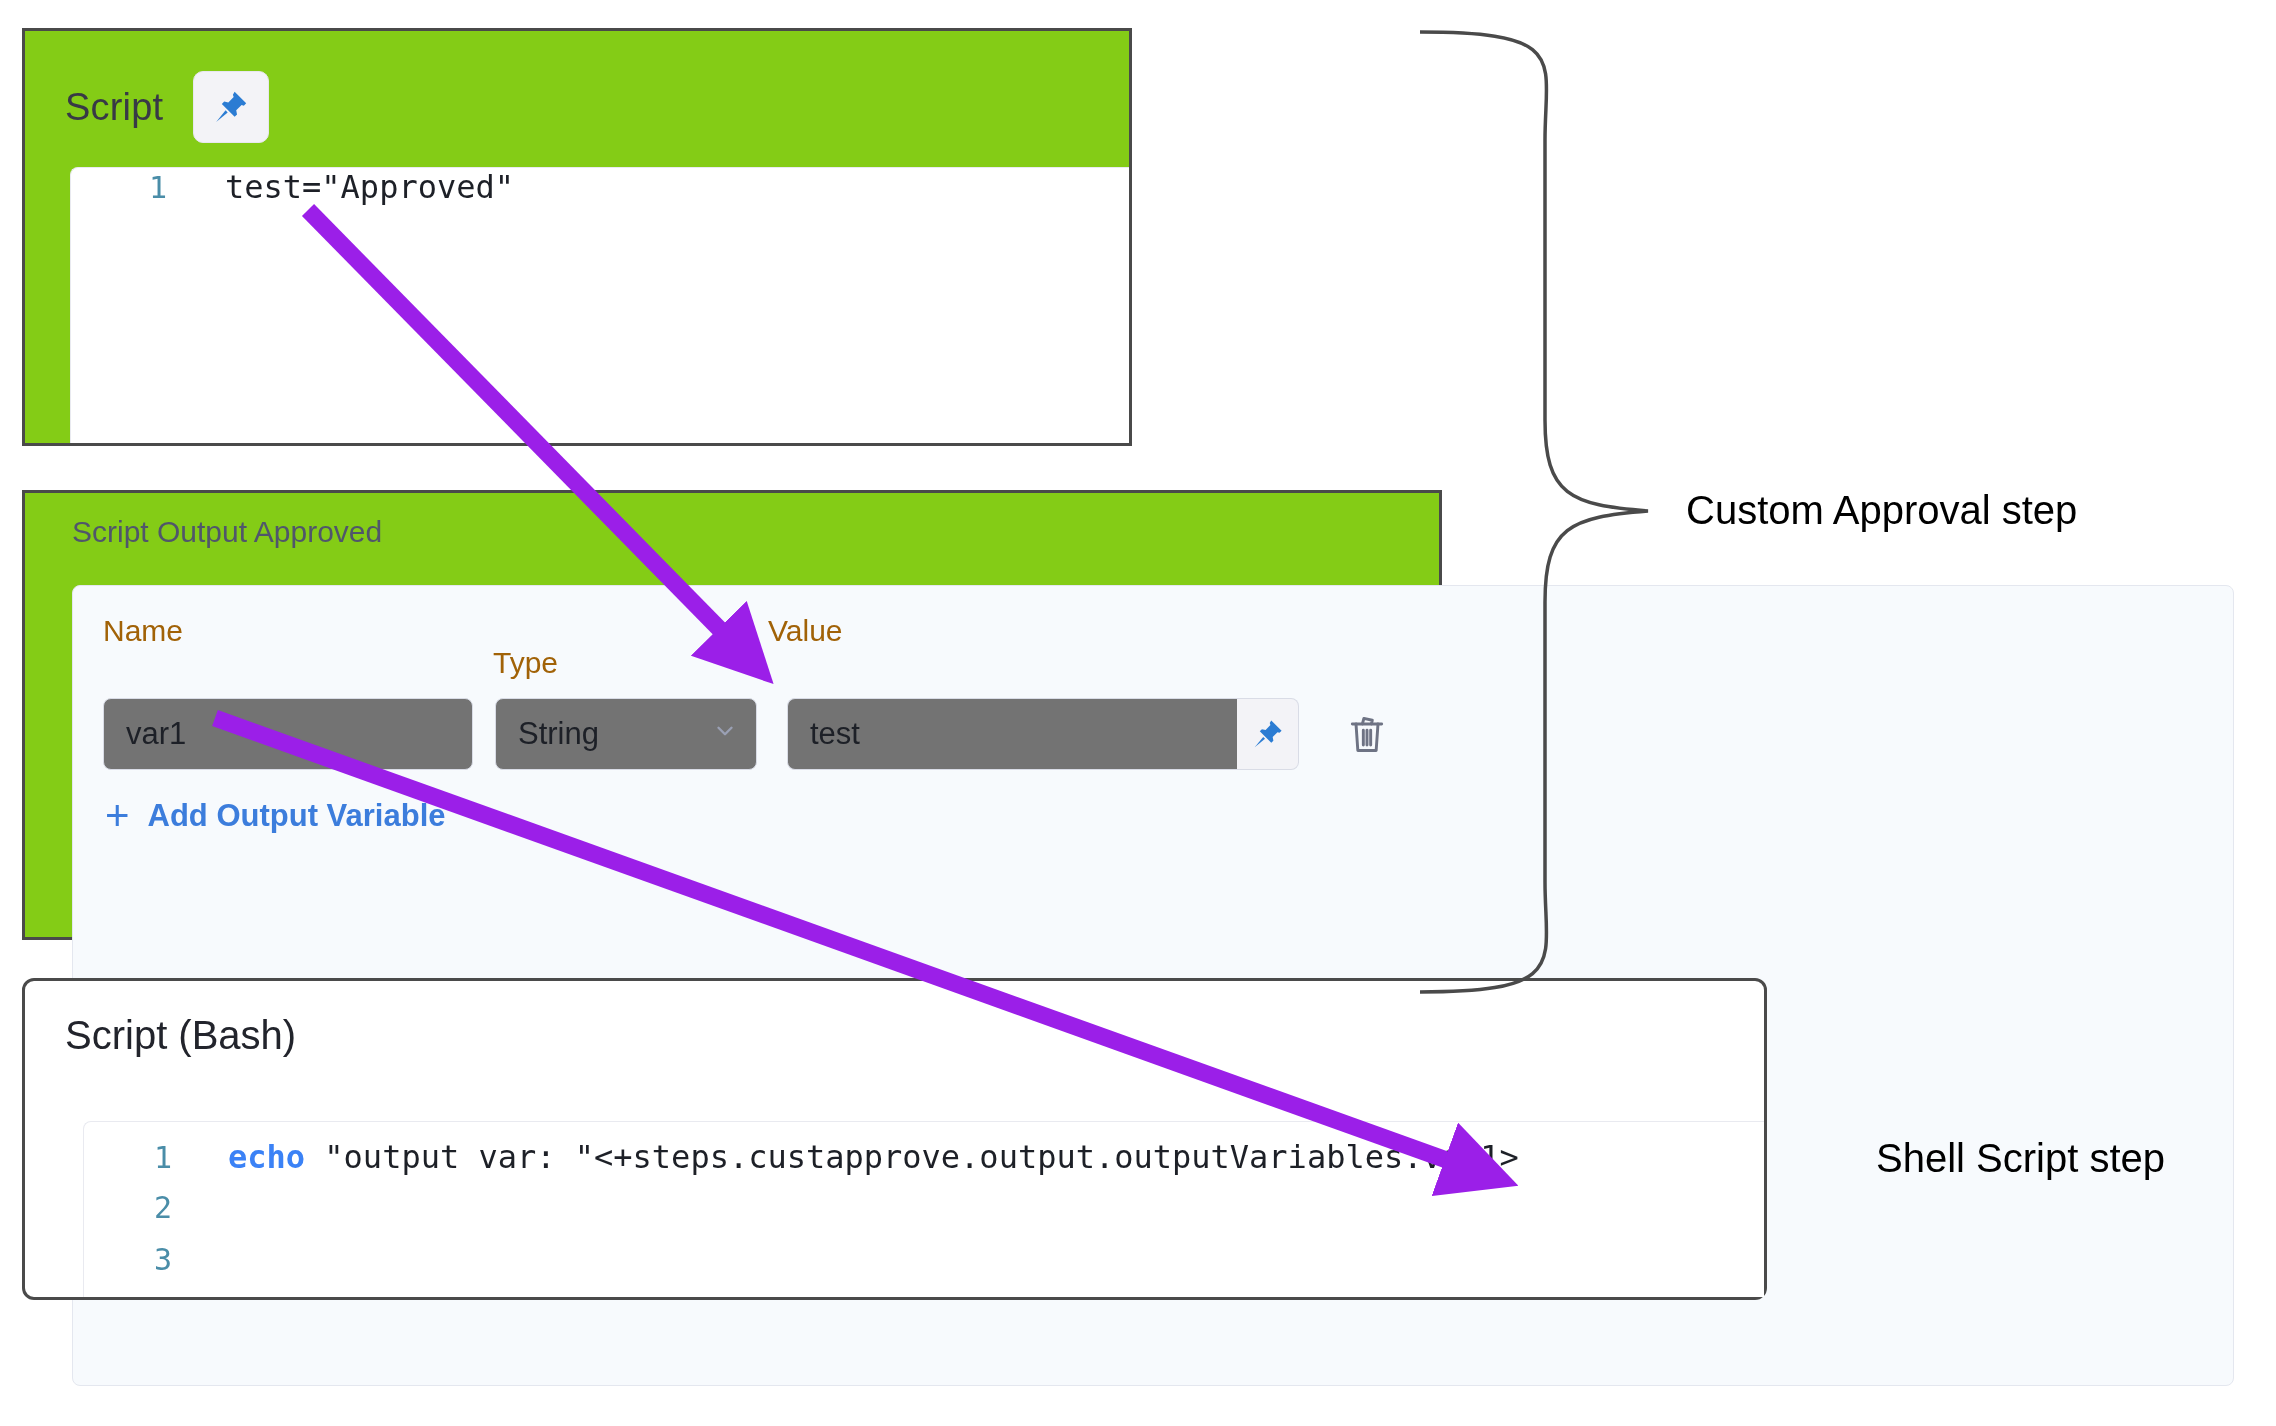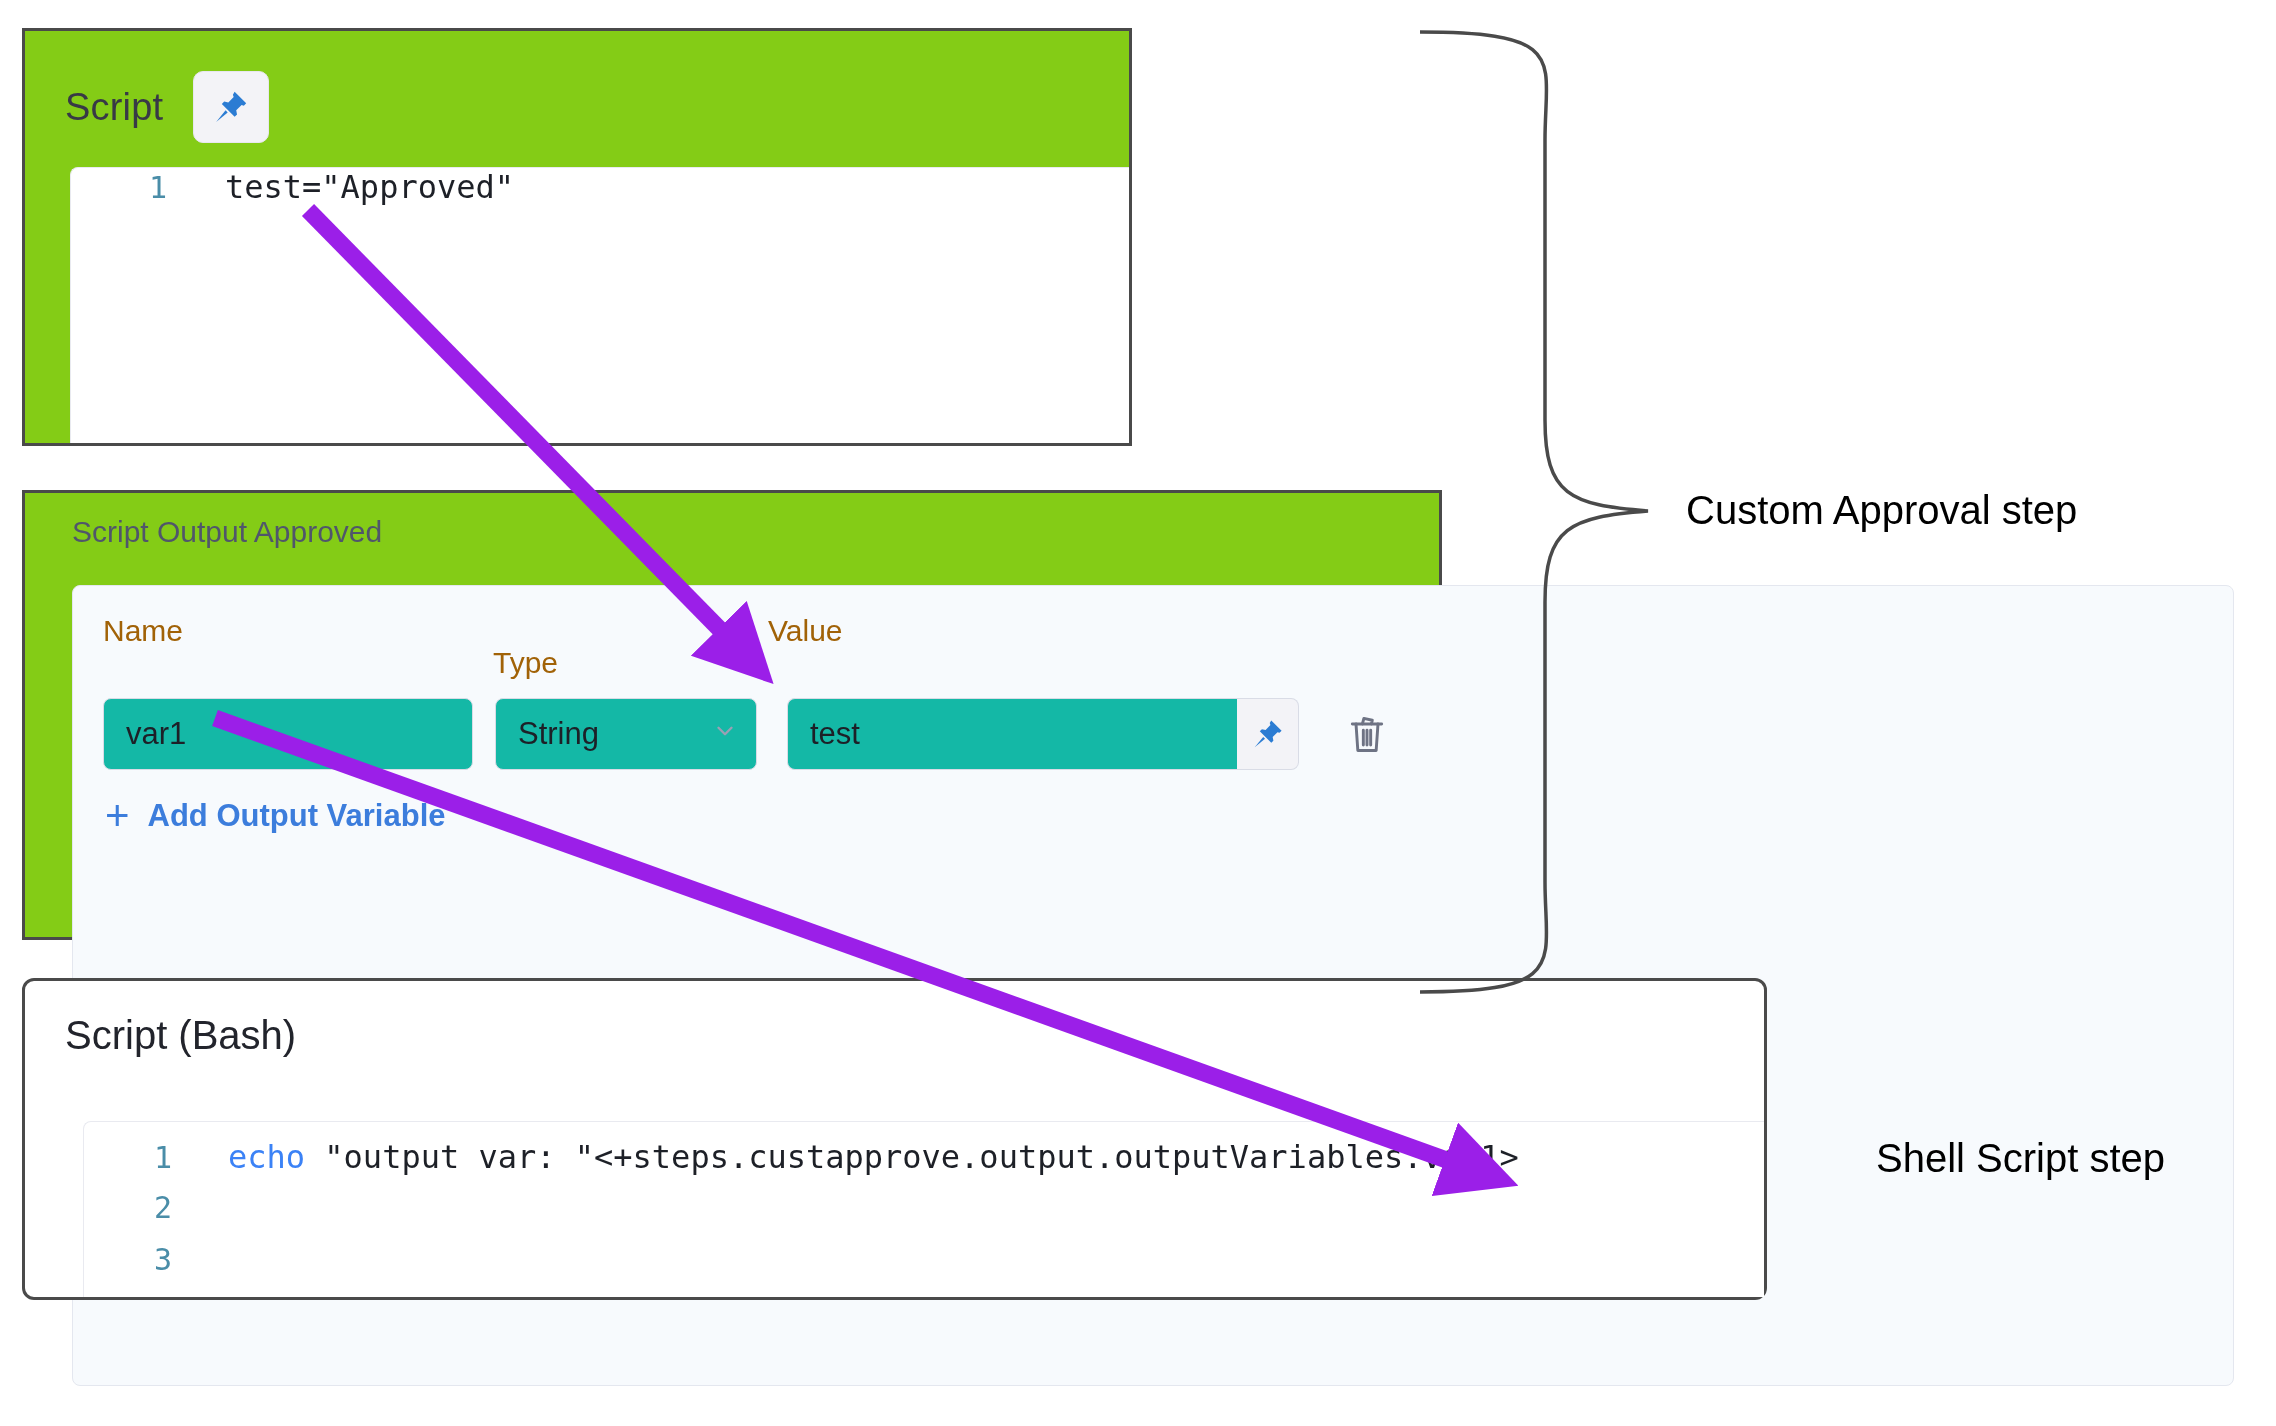--- a/index.html
+++ b/index.html
@@ -77,21 +77,21 @@
     text-align: right;
     color: #4a8da8;
     font-size: 30px;
     flex: none;
   }
   .code-text {
     margin-left: 58px;
     color: #1d2027;
     white-space: pre;
   }
-  .kw-blue { color: #3b82f6; }
+  .kw-blue { color: #3b82f6; font-weight: bold; }
 
   
   #panel-outvars {
     left: 22px;
     top: 490px;
     width: 1420px;
     height: 450px;
   }
   .outvars-title {
     position: absolute;
@@ -122,21 +122,21 @@
 
   .ov-row {
     display: flex;
     align-items: center;
     padding: 18px 0 0 30px;
     gap: 22px;
   }
   .tf {
     box-sizing: border-box;
     height: 72px;
-    background: #14b8a6;
+    background: #737373;
     border: 1px solid #d9dce6;
     border-radius: 8px;
     display: flex;
     align-items: center;
     padding: 0 22px;
     font-size: 31px;
     color: #1d2027;
   }
   .tf-name  { width: 370px; }
   .tf-type  { width: 262px; justify-content: space-between; padding-right: 18px; }

